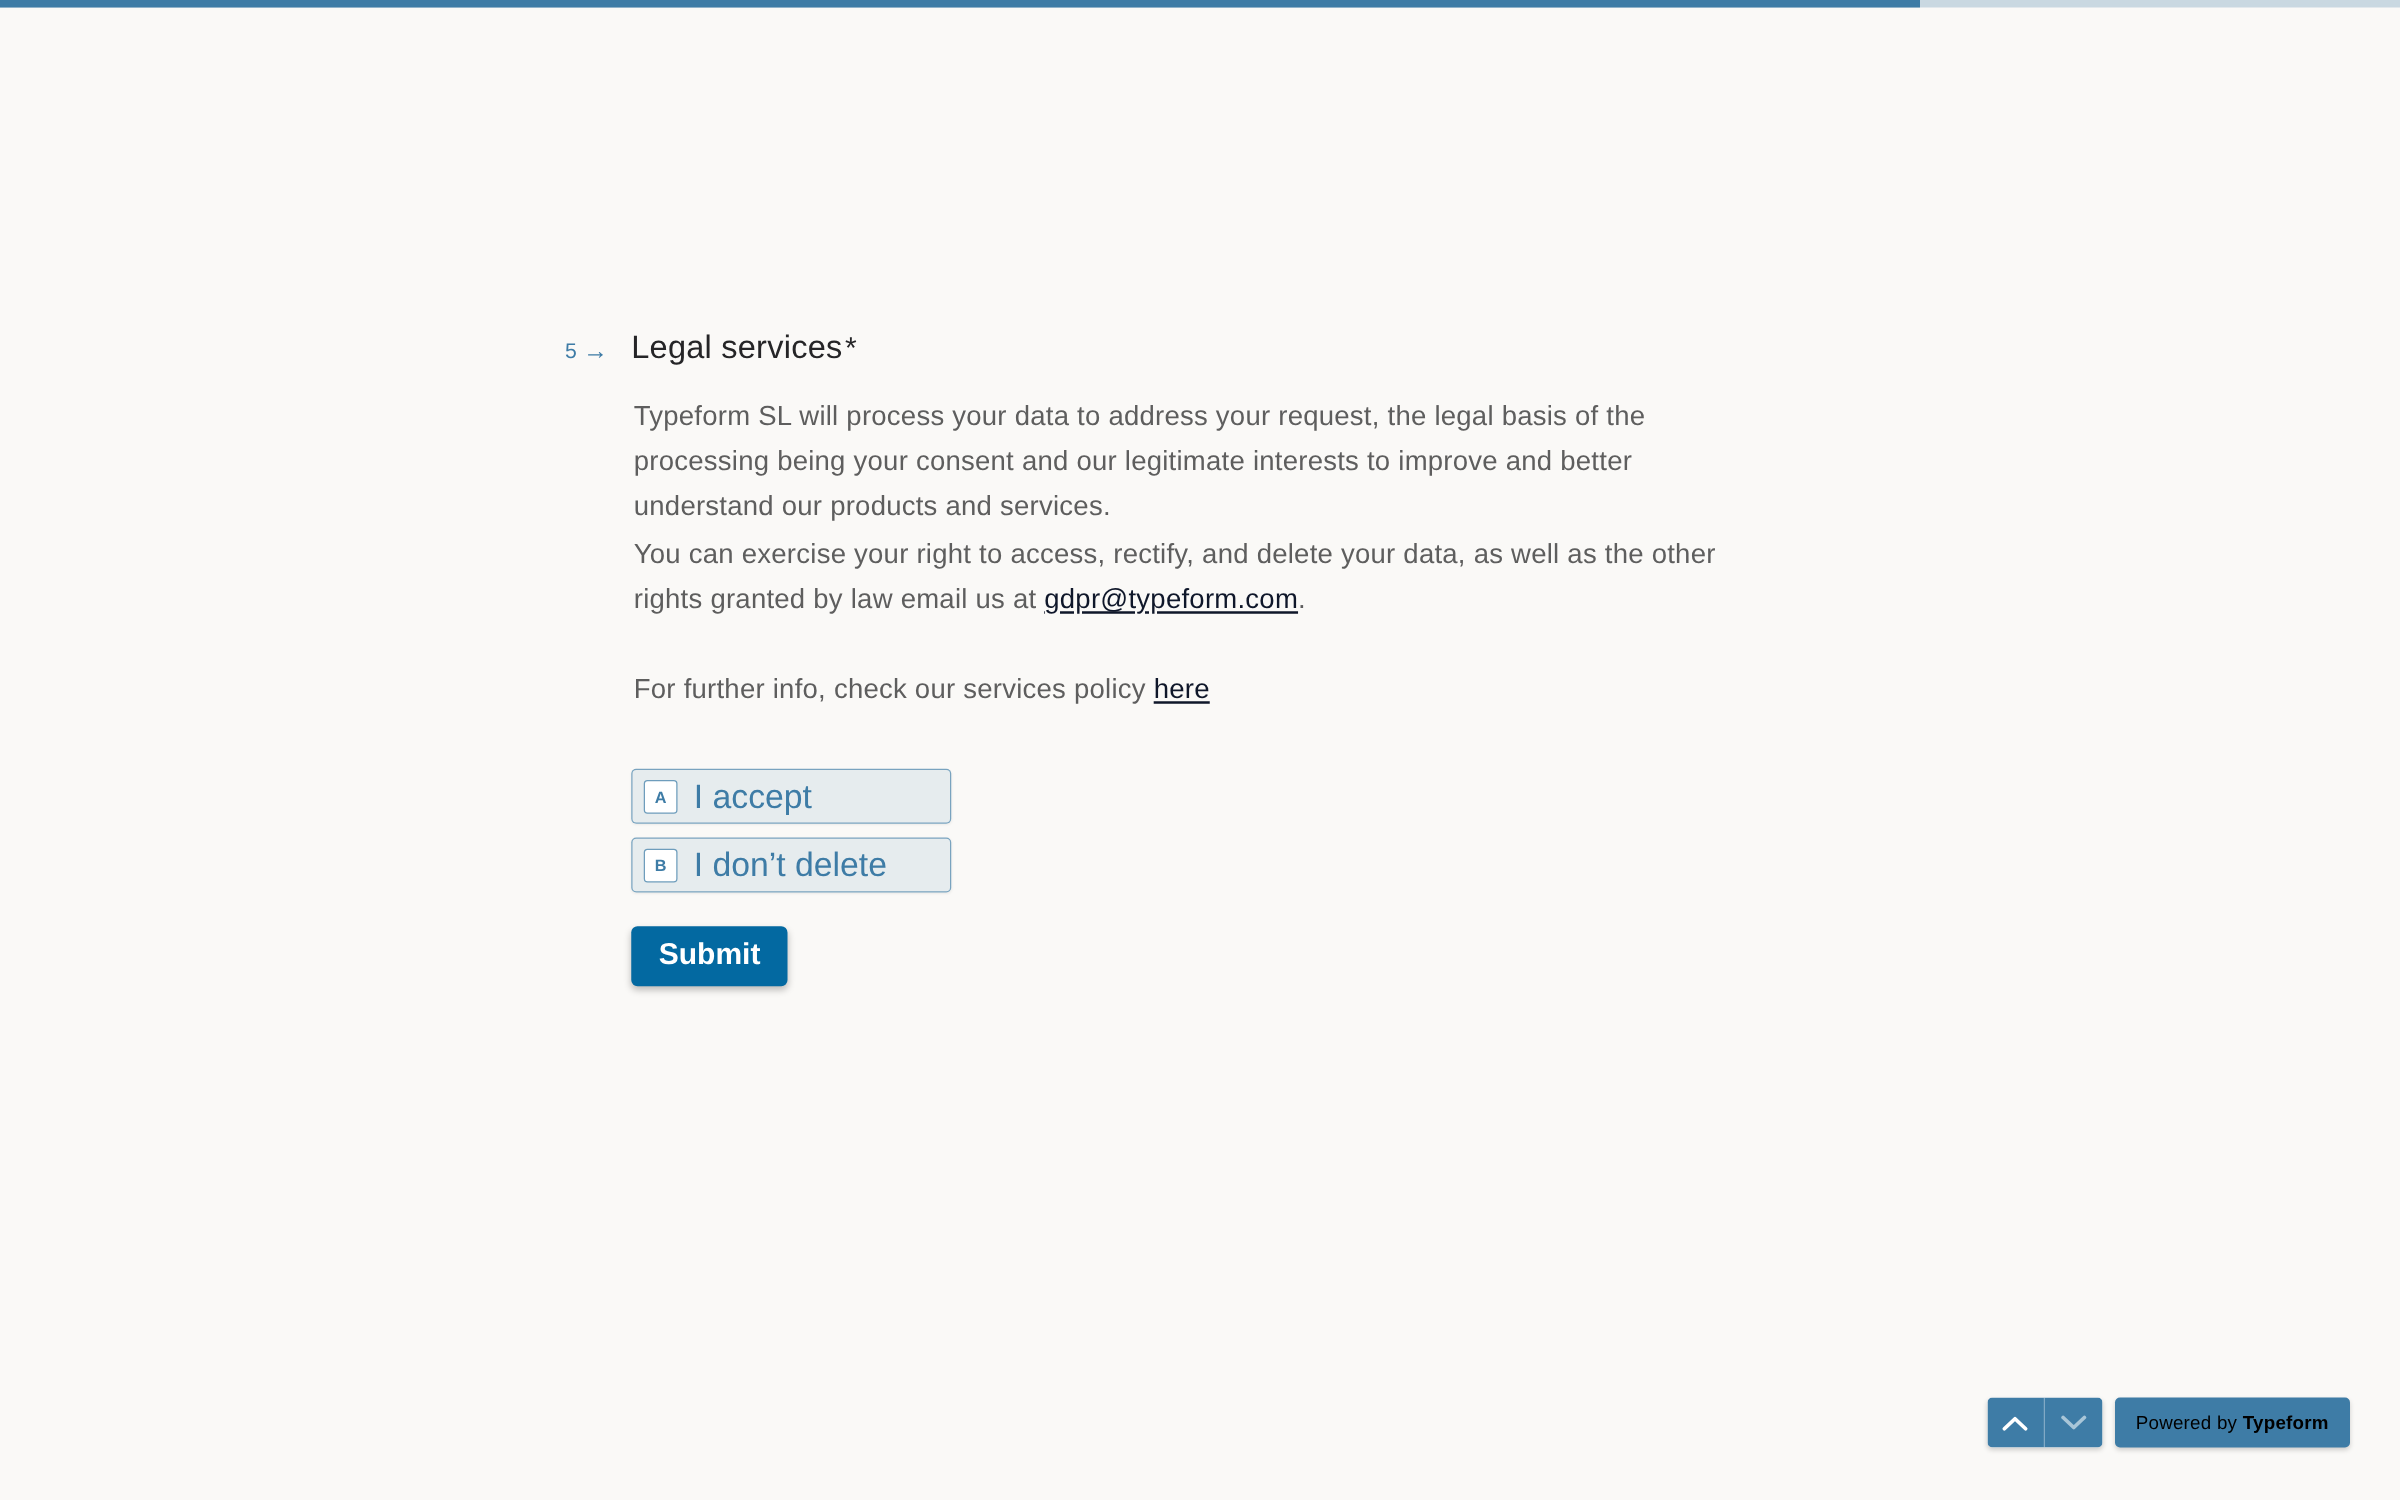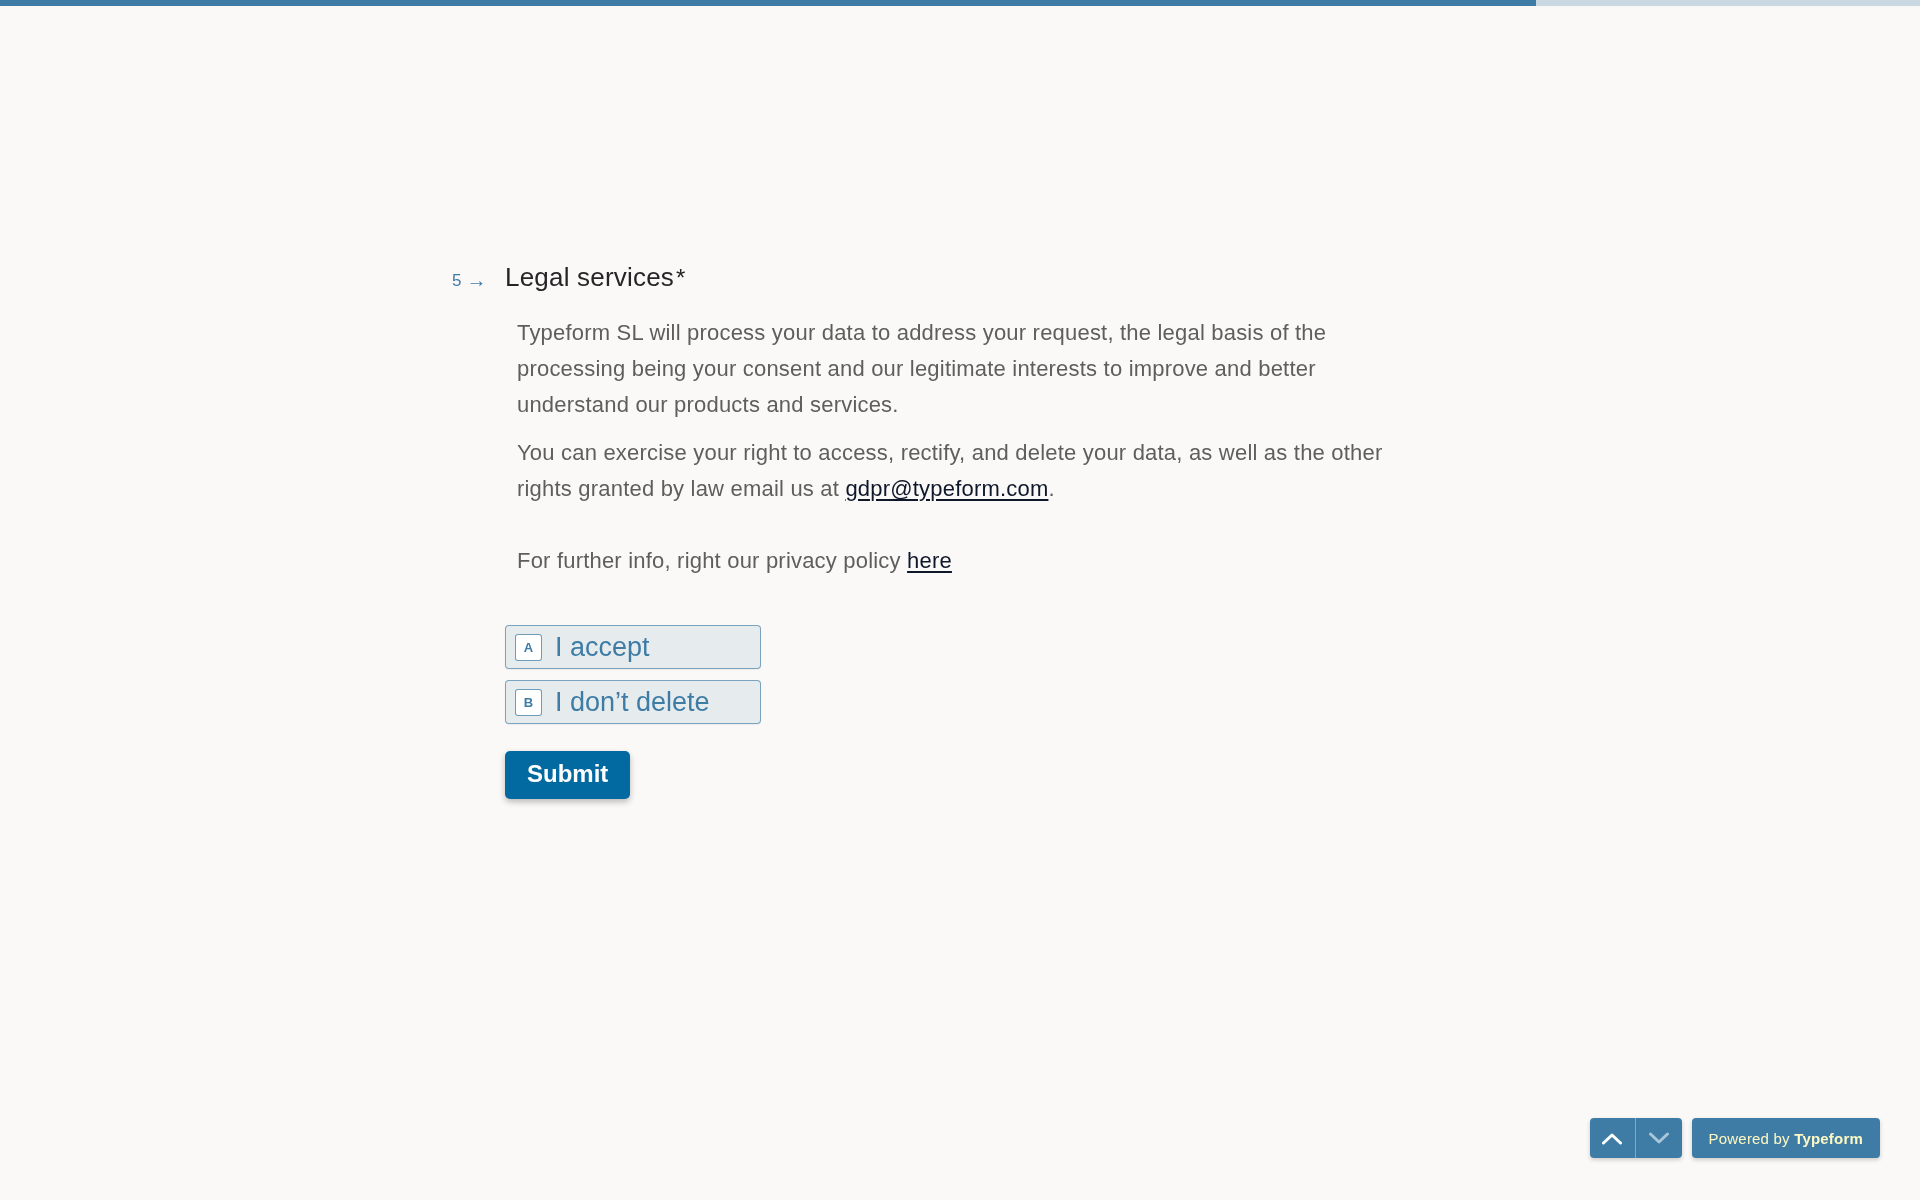--- a/index.html
+++ b/index.html
@@ -65,21 +65,21 @@
 
   .qbody { margin-left: 53px; width: 915px; }
 
   .qdesc {
     margin-top: 22px;
     color: #5E5E5E;
     font-size: 22px;
     line-height: 36px;
     letter-spacing: 0.2px;
   }
-  .qdesc p { margin: 12px; }
+  .qdesc p { margin: 2px; }
   .qdesc p.info { margin-top: 36px; }
   .qdesc a.link {
     color: #0f172a;
     text-decoration: underline;
     text-underline-offset: 3px;
     cursor: pointer;
   }
 
   
   .choices {
@@ -159,21 +159,21 @@
     cursor: pointer;
     display: flex;
     align-items: center;
     justify-content: center;
     padding: 0;
   }
   .nav-btn.up { border-right: 1px solid rgba(255,255,255,0.35); }
   .powered {
     height: 40px;
     background: #3E7CA6;
-    color: #fef9c3;
+    color: #000000;
     font-family: inherit;
     font-size: 15px;
     border: none;
     border-radius: 4px;
     padding: 0 17px;
     cursor: pointer;
     box-shadow: 0 2px 4px rgba(0,0,0,0.18);
     letter-spacing: 0.2px;
   }
   .powered strong { font-weight: 700; }
@@ -193,21 +193,21 @@
     </span>
     <h1 class="qtitle">
       <span>Legal services</span><span class="req">*</span>
     </h1>
   </div>
 
   <div class="qbody">
     <div class="qdesc">
       <p>Typeform SL will process your data to address your request, the legal basis of the processing being your consent and our legitimate interests to improve and better understand our products and services.</p>
       <p><span>You can exercise your right to access, rectify, and delete your data, as well as the other rights granted by law email us at </span><a class="link">gdpr@typeform.com</a><span>.</span></p>
-      <p class="info"><span>For further info, right our privacy policy </span><a class="link">here</a></p>
+      <p class="info"><span>For further info, check our services policy </span><a class="link">here</a></p>
     </div>
 
     <div class="choices">
       <button class="choice">
         <span class="key">A</span>
         <span class="choice-label">I accept</span>
       </button>
       <button class="choice">
         <span class="key">B</span>
         <span class="choice-label">I don’t delete</span>

